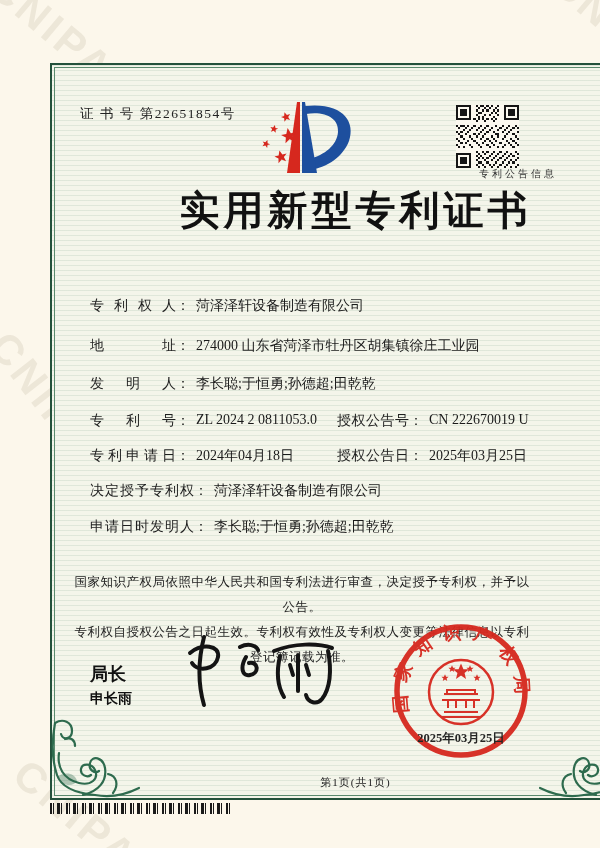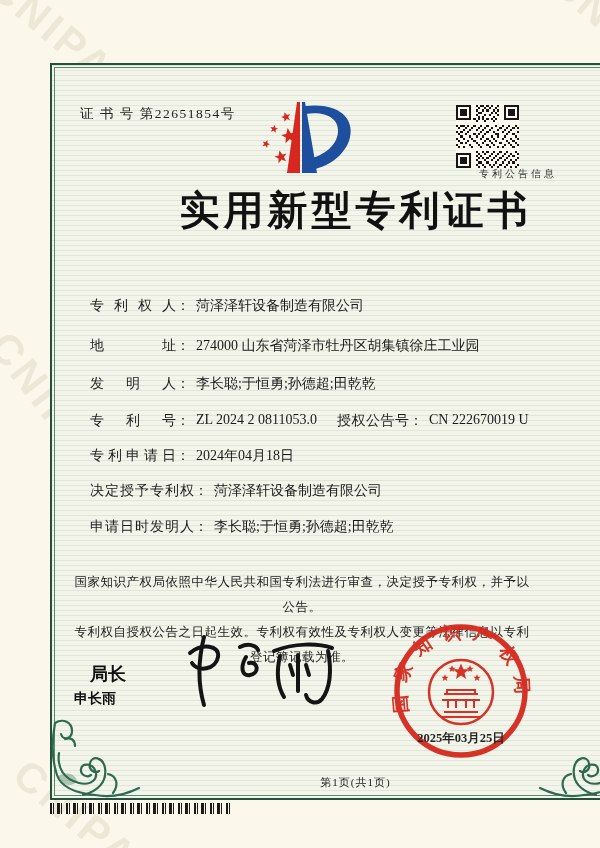--- a/index.html
+++ b/index.html
@@ -76,21 +76,21 @@
     position:absolute;left:20px;top:505px;width:460px;text-align:center;
     font-size:12.5px;letter-spacing:0.5px;line-height:25px;color:#222;
   }
   
   .officer-title{
     position:absolute;left:38px;top:597px;
     font-family:"Liberation Sans","DejaVu Sans",sans-serif;
     font-weight:bold;font-size:18px;color:#111;
   }
   .officer-name{
-    position:absolute;left:22px;top:625px;
+    position:absolute;left:38px;top:625px;
     font-family:"Liberation Sans","DejaVu Sans",sans-serif;
     font-weight:bold;font-size:14px;color:#111;
   }
   .sig{position:absolute;left:118px;top:558px;width:175px;height:100px;}
   .seal{position:absolute;left:338px;top:555px;width:142px;height:142px;opacity:0.95;}
   
   .page-info{
     position:absolute;left:0;top:710px;width:100%;text-align:center;
     font-size:11px;letter-spacing:1px;color:#222;margin-left:16px;
   }
@@ -219,20 +219,23 @@
     <span class="flabel">发明人</span><span class="colon">：</span><span class="fvalue">李长聪;于恒勇;孙德超;田乾乾</span>
   </div>
   <div class="row" style="top:347px;width:440px;">
     <span class="flabel">专利号</span><span class="colon">：</span><span class="fvalue">ZL 2024 2 0811053.0</span>
     <span class="rcol">
       <span class="flabel-r">授权公告号</span><span class="colon">：</span><span class="fvalue">CN 222670019 U</span>
     </span>
   </div>
   <div class="row" style="top:382px;width:440px;">
     <span class="flabel">专利申请日</span><span class="colon">：</span><span class="fvalue">2024年04月18日</span>
+    <span class="rcol">
+      <span class="flabel-r">授权公告日</span><span class="colon">：</span><span class="fvalue">2025年03月25日</span>
+    </span>
   </div>
   <div class="row" style="top:417px;">
     <span class="flabel-wide">决定授予专利权</span><span class="colon">：</span><span class="fvalue">菏泽泽轩设备制造有限公司</span>
   </div>
   <div class="row" style="top:453px;">
     <span class="flabel-wide">申请日时发明人</span><span class="colon">：</span><span class="fvalue">李长聪;于恒勇;孙德超;田乾乾</span>
   </div>
 
   <div class="statement">
     <div>国家知识产权局依照中华人民共和国专利法进行审查，决定授予专利权，并予以公告。</div>

